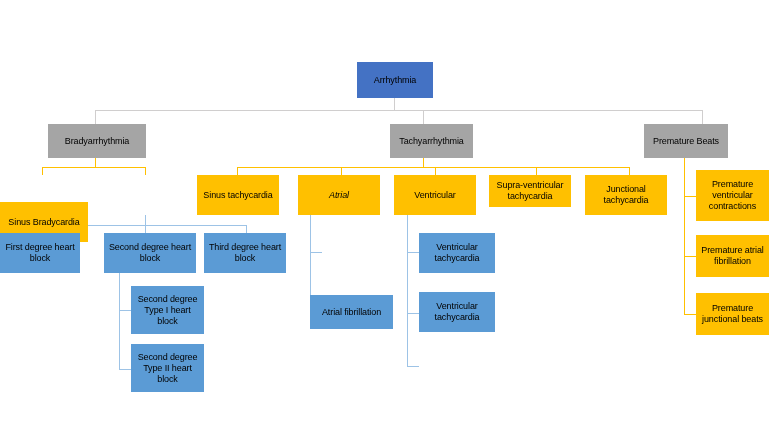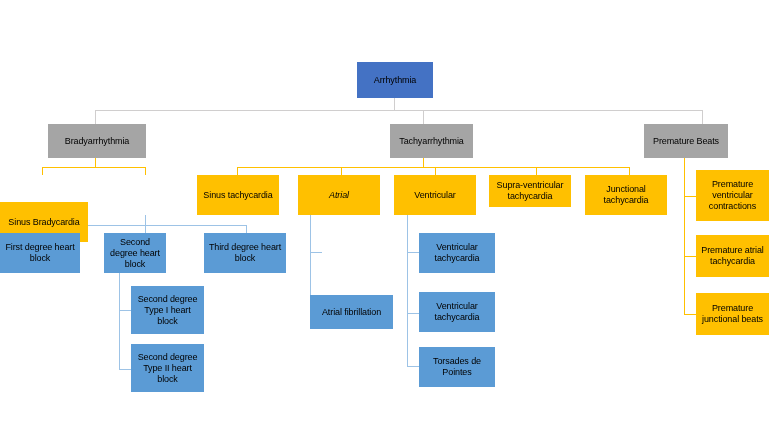--- a/index.html
+++ b/index.html
@@ -133,32 +133,32 @@
 
   <div class="node level3" style="left:585px; top:175px; width:82px; height:40px;">
     <span>Junctional tachycardia</span>
   </div>
 
   <div class="node level3" style="left:696px; top:170px; width:73px; height:51px;">
     <span>Premature ventricular contractions</span>
   </div>
 
   <div class="node level3" style="left:696px; top:235px; width:73px; height:42px;">
-    <span>Premature atrial tachycardia</span>
+    <span>Premature atrial fibrillation</span>
   </div>
 
   <div class="node level3" style="left:696px; top:293px; width:73px; height:42px;">
     <span>Premature junctional beats</span>
   </div>
 
   <div class="node level4" style="left:0px; top:233px; width:80px; height:40px;">
     <span>First degree heart block</span>
   </div>
 
-  <div class="node level4" style="left:104px; top:233px; width:62px; height:40px;">
+  <div class="node level4" style="left:104px; top:233px; width:92px; height:40px;">
     <span>Second degree heart block</span>
   </div>
 
   <div class="node level4" style="left:204px; top:233px; width:82px; height:40px;">
     <span>Third degree heart block</span>
   </div>
 
   <div class="node level4" style="left:131px; top:286px; width:73px; height:48px;">
     <span>Second degree Type I heart block</span>
   </div>
@@ -173,17 +173,14 @@
   </div>
 
   <div class="node level4" style="left:419px; top:233px; width:76px; height:40px;">
     <span>Ventricular tachycardia</span>
   </div>
 
   <div class="node level4" style="left:419px; top:292px; width:76px; height:40px;">
     <span>Ventricular tachycardia</span>
   </div>
 
-  <div class="node level4" style="left:419px; top:347px; width:76px; height:40px;">
-    <span>Torsades de Pointes</span>
-  </div>
 
 </div>
 
 </body></html>

